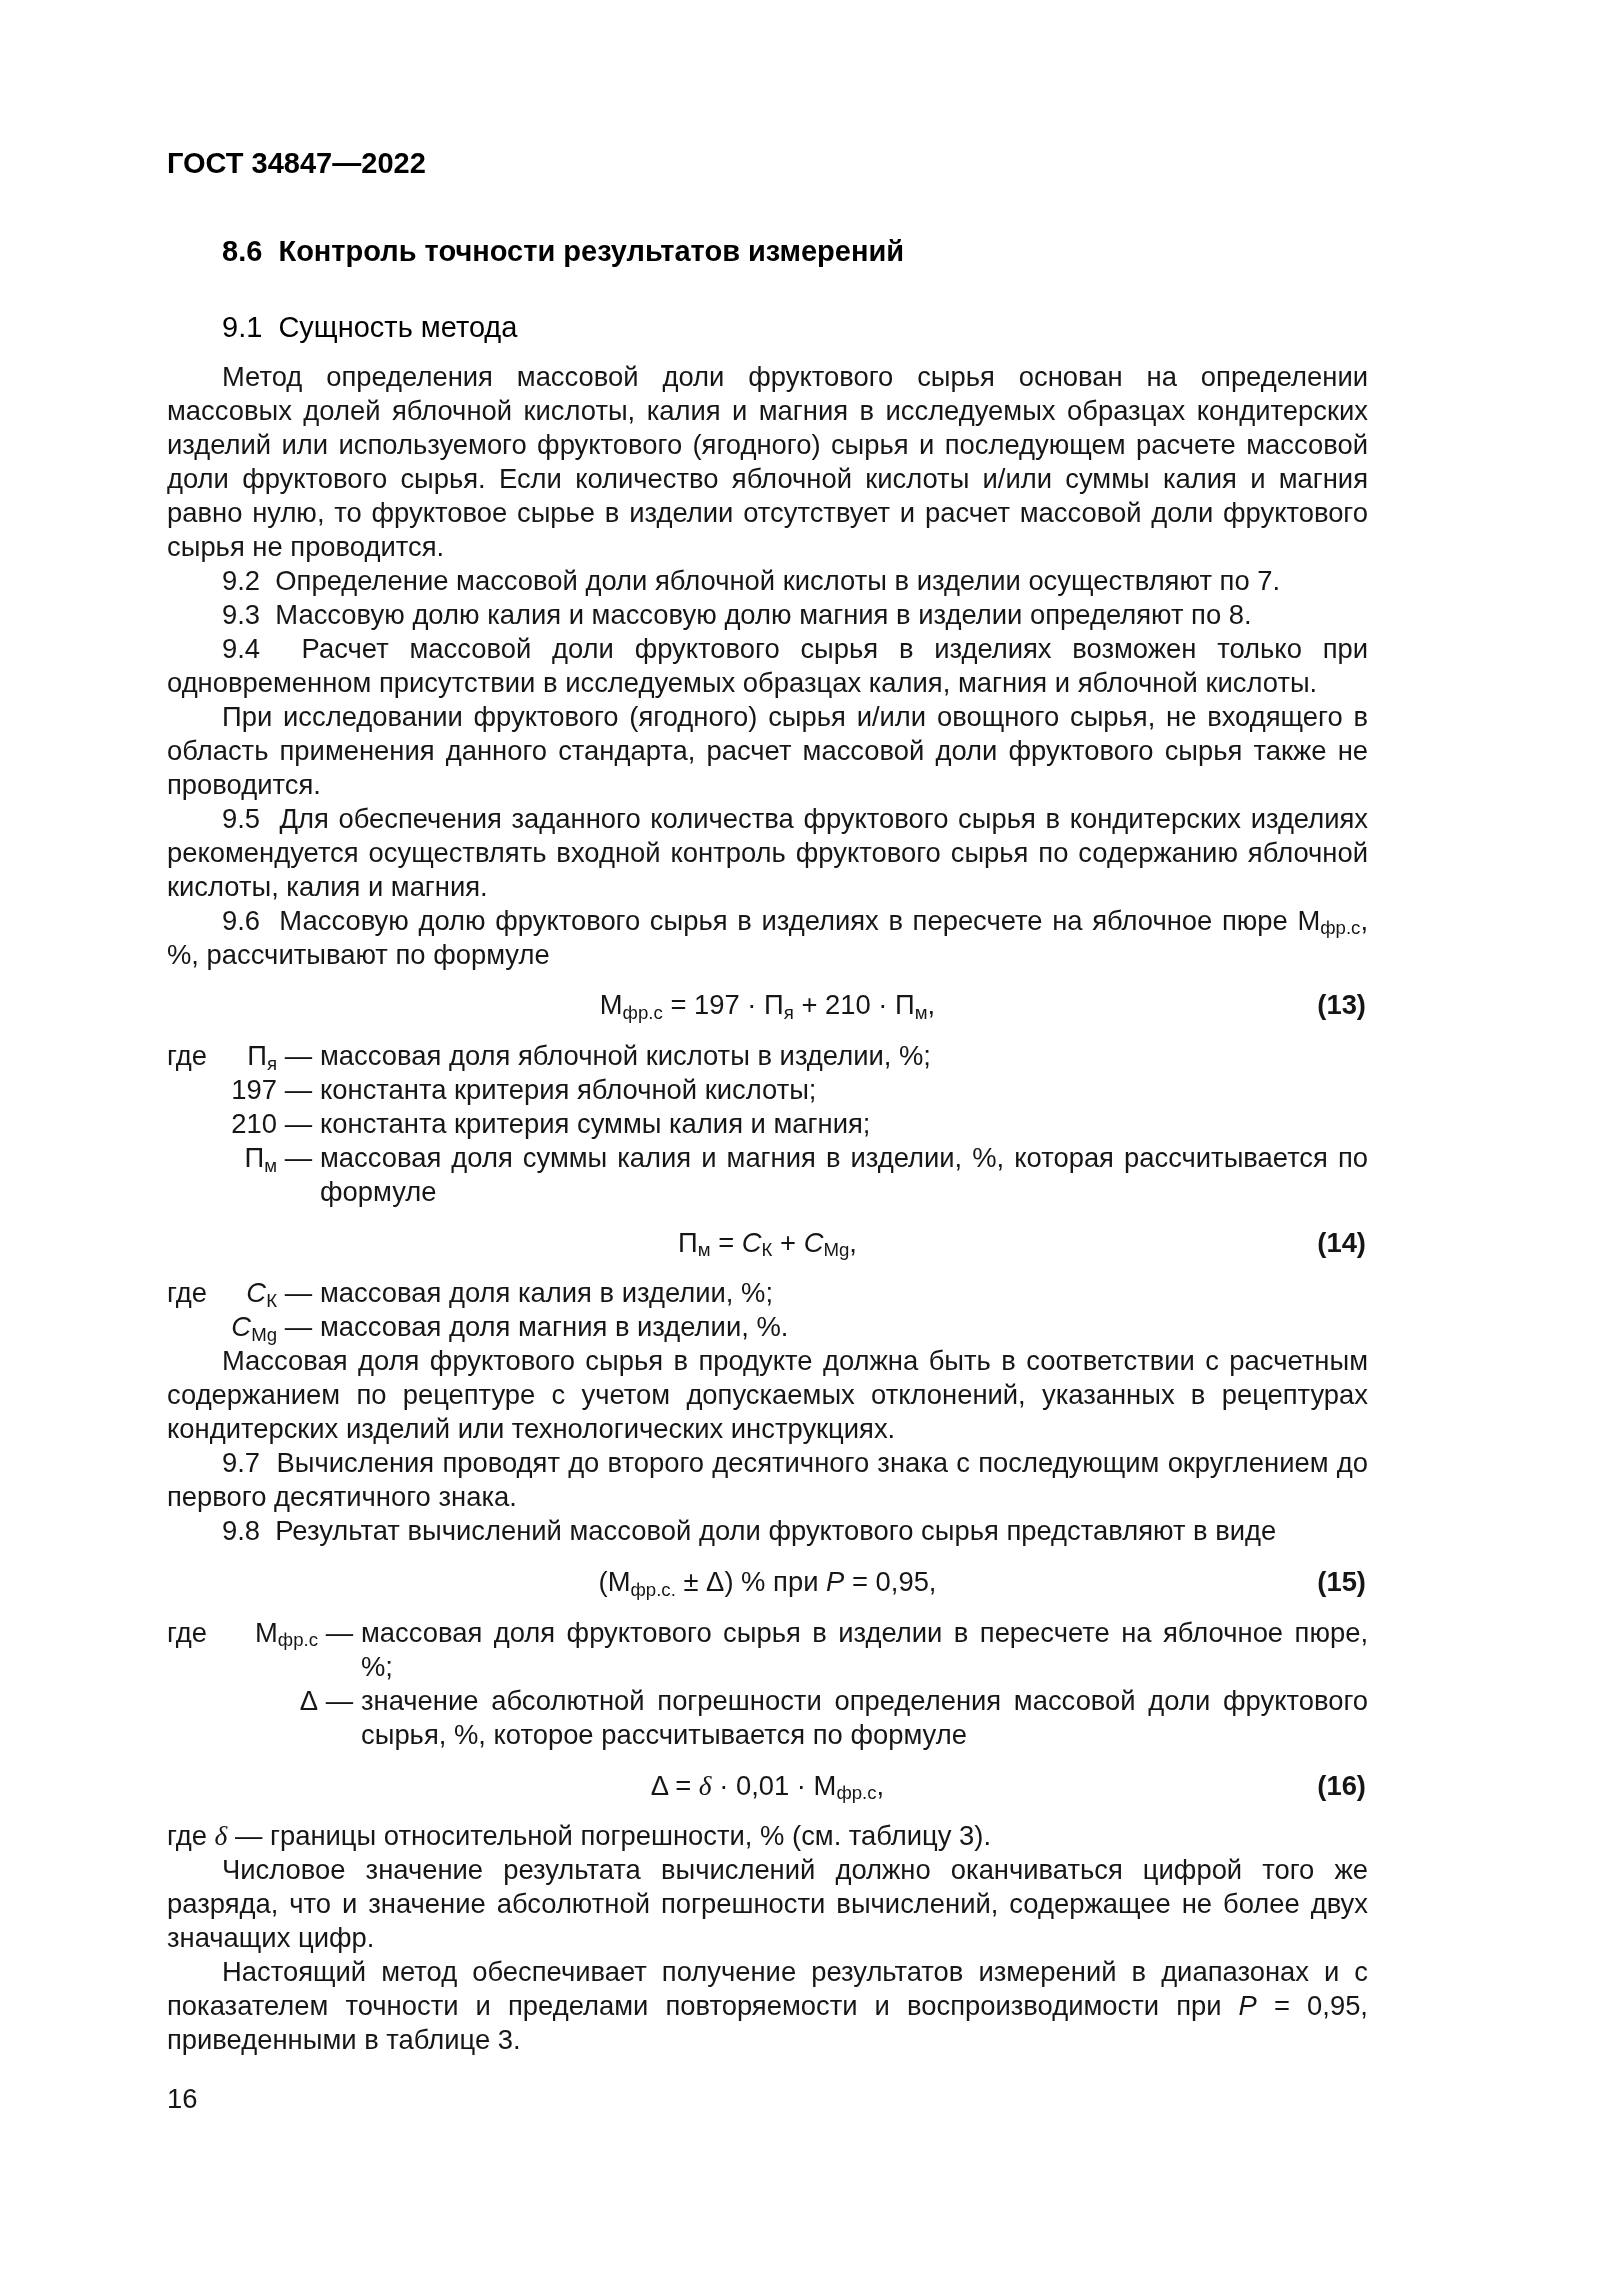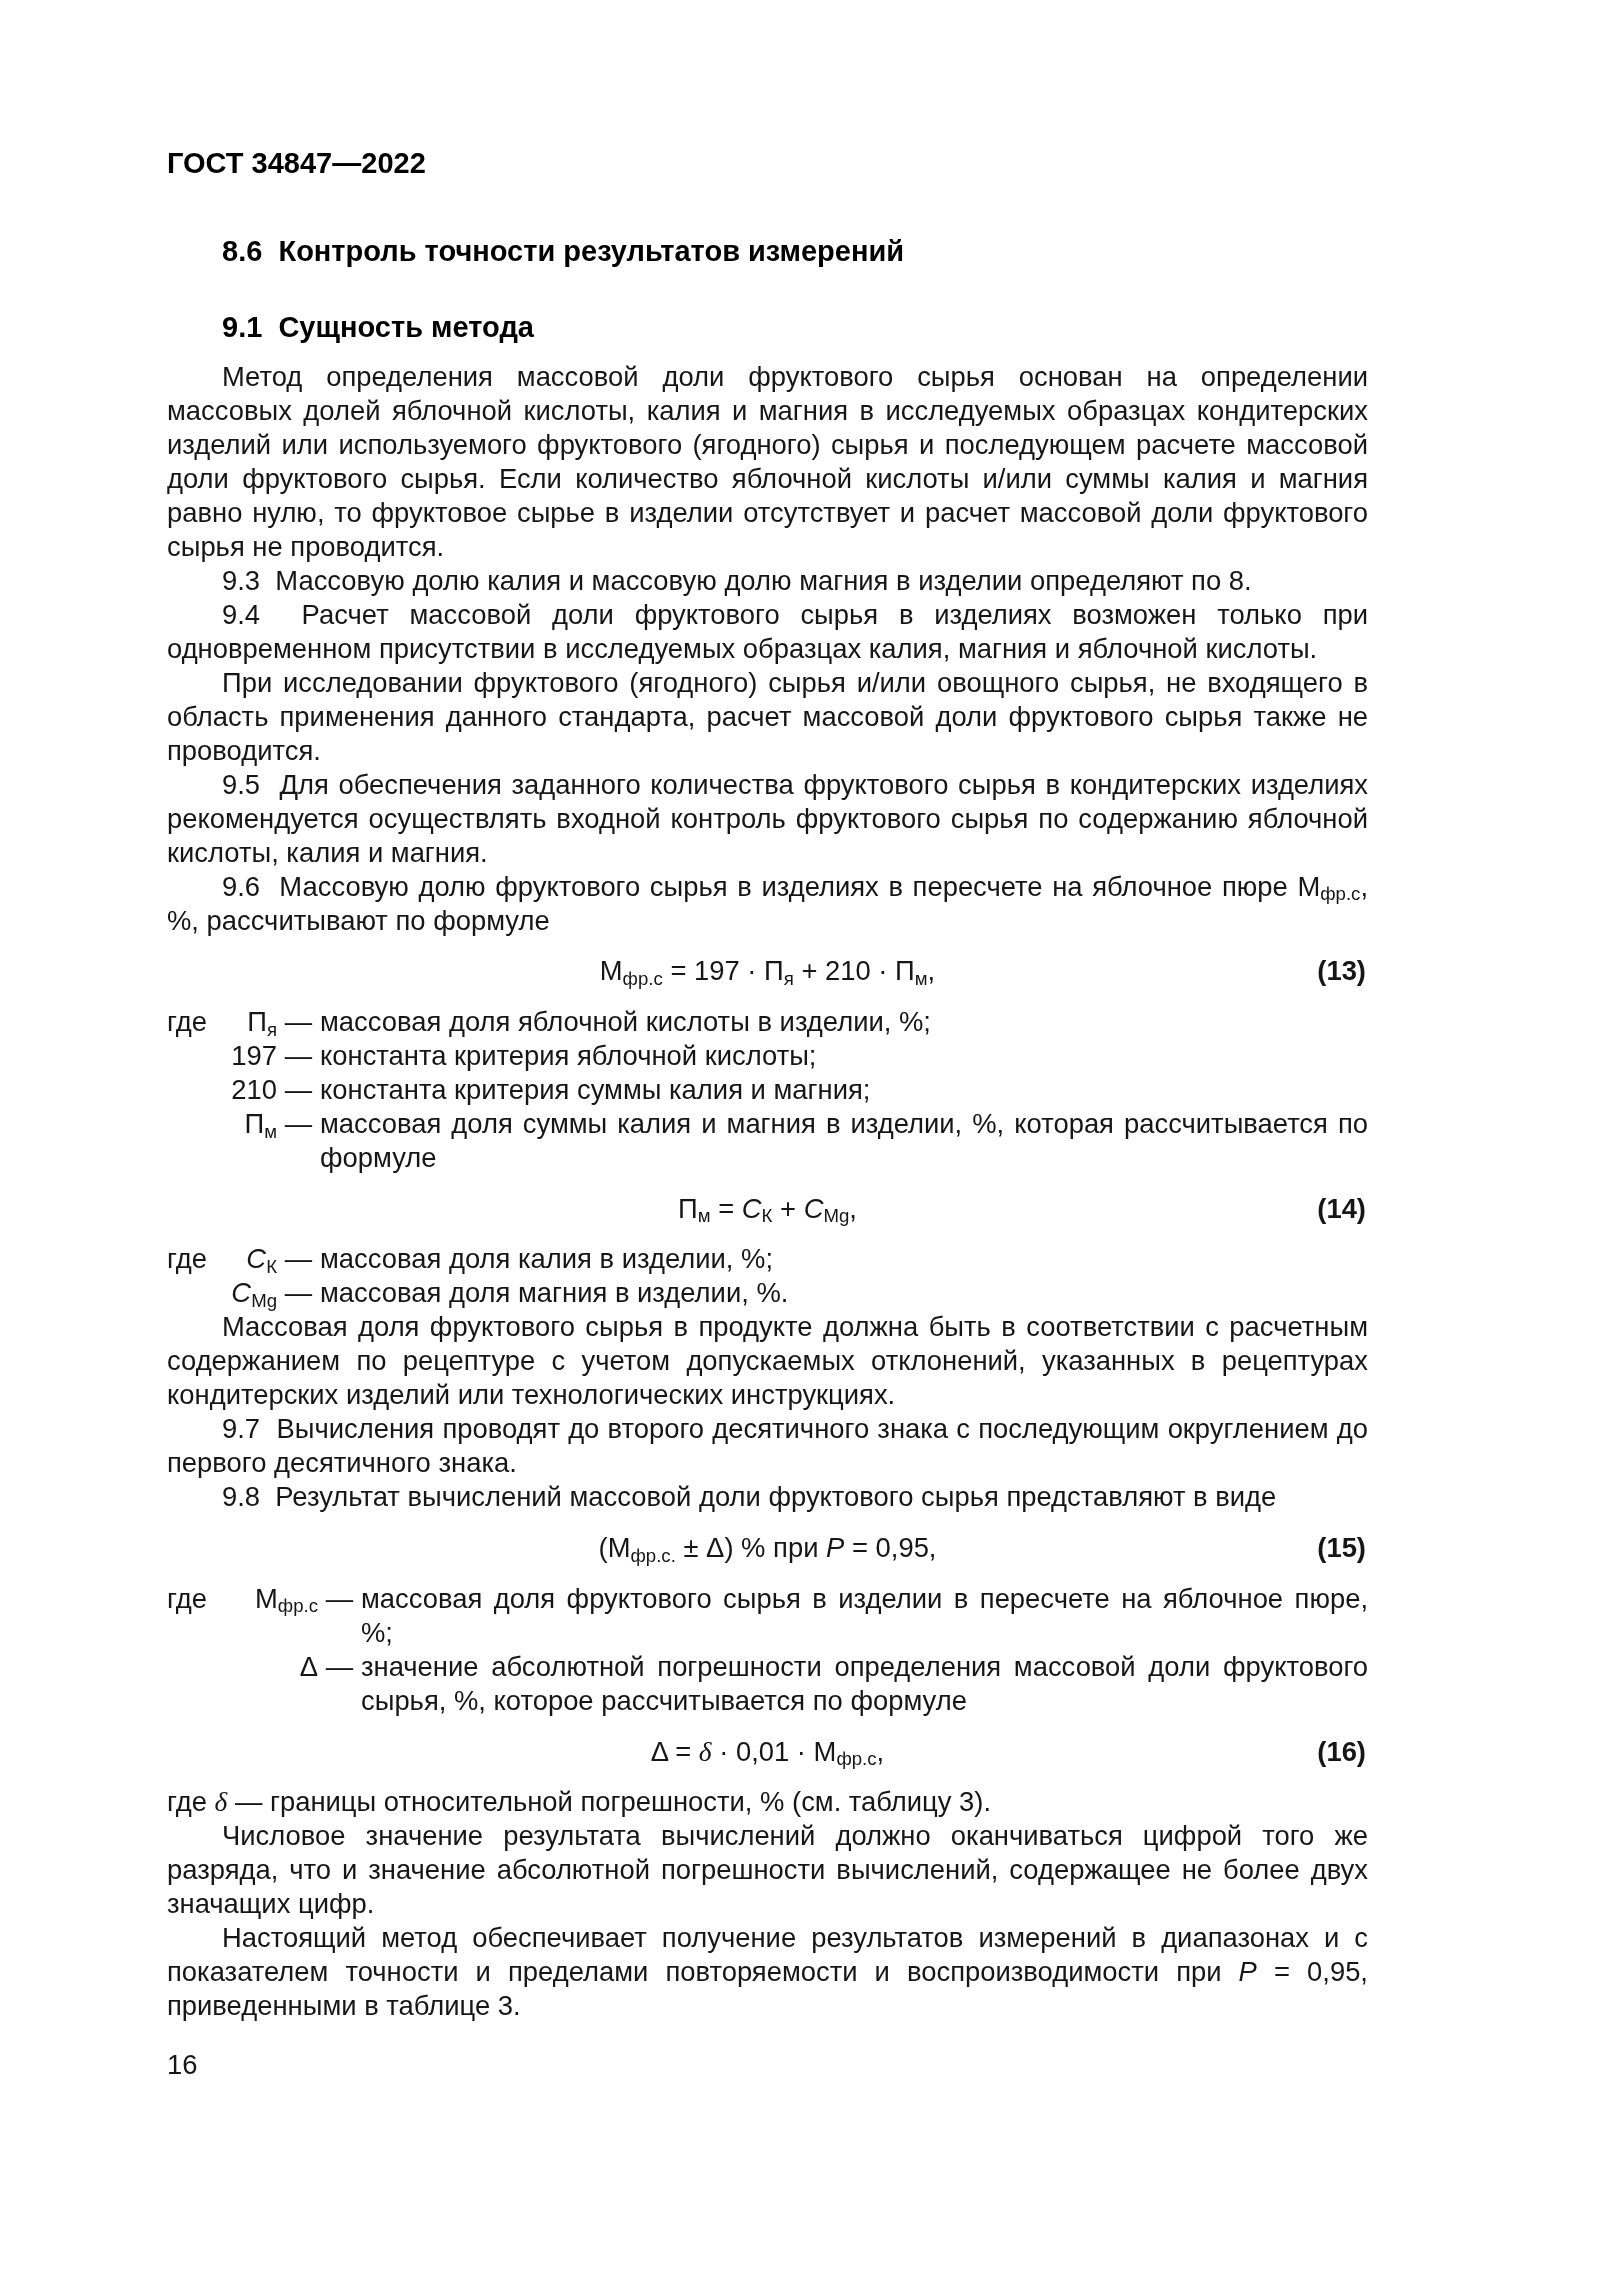--- a/index.html
+++ b/index.html
@@ -29,21 +29,21 @@
   }
   .h-main {
     font-size: 36px;
     font-weight: 700;
     color: #000;
     margin: 45px 0 0 0;
     padding-left: 55px;
   }
   .h-sub2 {
     font-size: 29px;
-    font-weight: 700;
+    font-weight: 400;
     color: #000;
     margin: 43px 0 15.7px 0;
     padding-left: 55px;
   }
   p.body {
     font-size: 27.4px;
     line-height: 34px;
     text-align: justify;
     text-indent: 55px;
     margin: 0;
@@ -90,20 +90,21 @@
 
   <div class="doc-header">ГОСТ 34847—2022</div>
 
   <h2 class="h-sub">8.6&nbsp; Контроль точности результатов измерений</h2>
 
 
 
   <h3 class="h-sub2">9.1&nbsp; Сущность метода</h3>
 
   <p class="body">Метод определения массовой доли фруктового сырья основан на определении массовых долей яблочной кислоты, калия и магния в исследуемых образцах кондитерских изделий или используемого фруктового (ягодного) сырья и последующем расчете массовой доли фруктового сырья. Если количество яблочной кислоты и/или суммы калия и магния равно нулю, то фруктовое сырье в изделии отсутствует и расчет массовой доли фруктового сырья не проводится.</p>
+  <p class="body">9.2&nbsp; Определение массовой доли яблочной кислоты в изделии осуществляют по 7.</p>
   <p class="body">9.3&nbsp; Массовую долю калия и массовую долю магния в изделии определяют по 8.</p>
   <p class="body">9.4&nbsp; Расчет массовой доли фруктового сырья в изделиях возможен только при одновременном присутствии в исследуемых образцах калия, магния и яблочной кислоты.</p>
   <p class="body">При исследовании фруктового (ягодного) сырья и/или овощного сырья, не входящего в область применения данного стандарта, расчет массовой доли фруктового сырья также не проводится.</p>
   <p class="body">9.5&nbsp; Для обеспечения заданного количества фруктового сырья в кондитерских изделиях рекомендуется осуществлять входной контроль фруктового сырья по содержанию яблочной кислоты, калия и магния.</p>
 
   <p class="body"><span>9.6&nbsp; Массовую долю фруктового сырья в изделиях в пересчете на яблочное пюре М</span><span class="sub">фр.с</span><span>, %, рассчитывают по формуле</span></p>
 
   <div class="formula">
     <span><span>М</span><span class="sub">фр.с</span><span> = 197 · П</span><span class="sub">я</span><span> + 210 · П</span><span class="sub">м</span><span>,</span></span>
     <span class="fnum">(13)</span>

